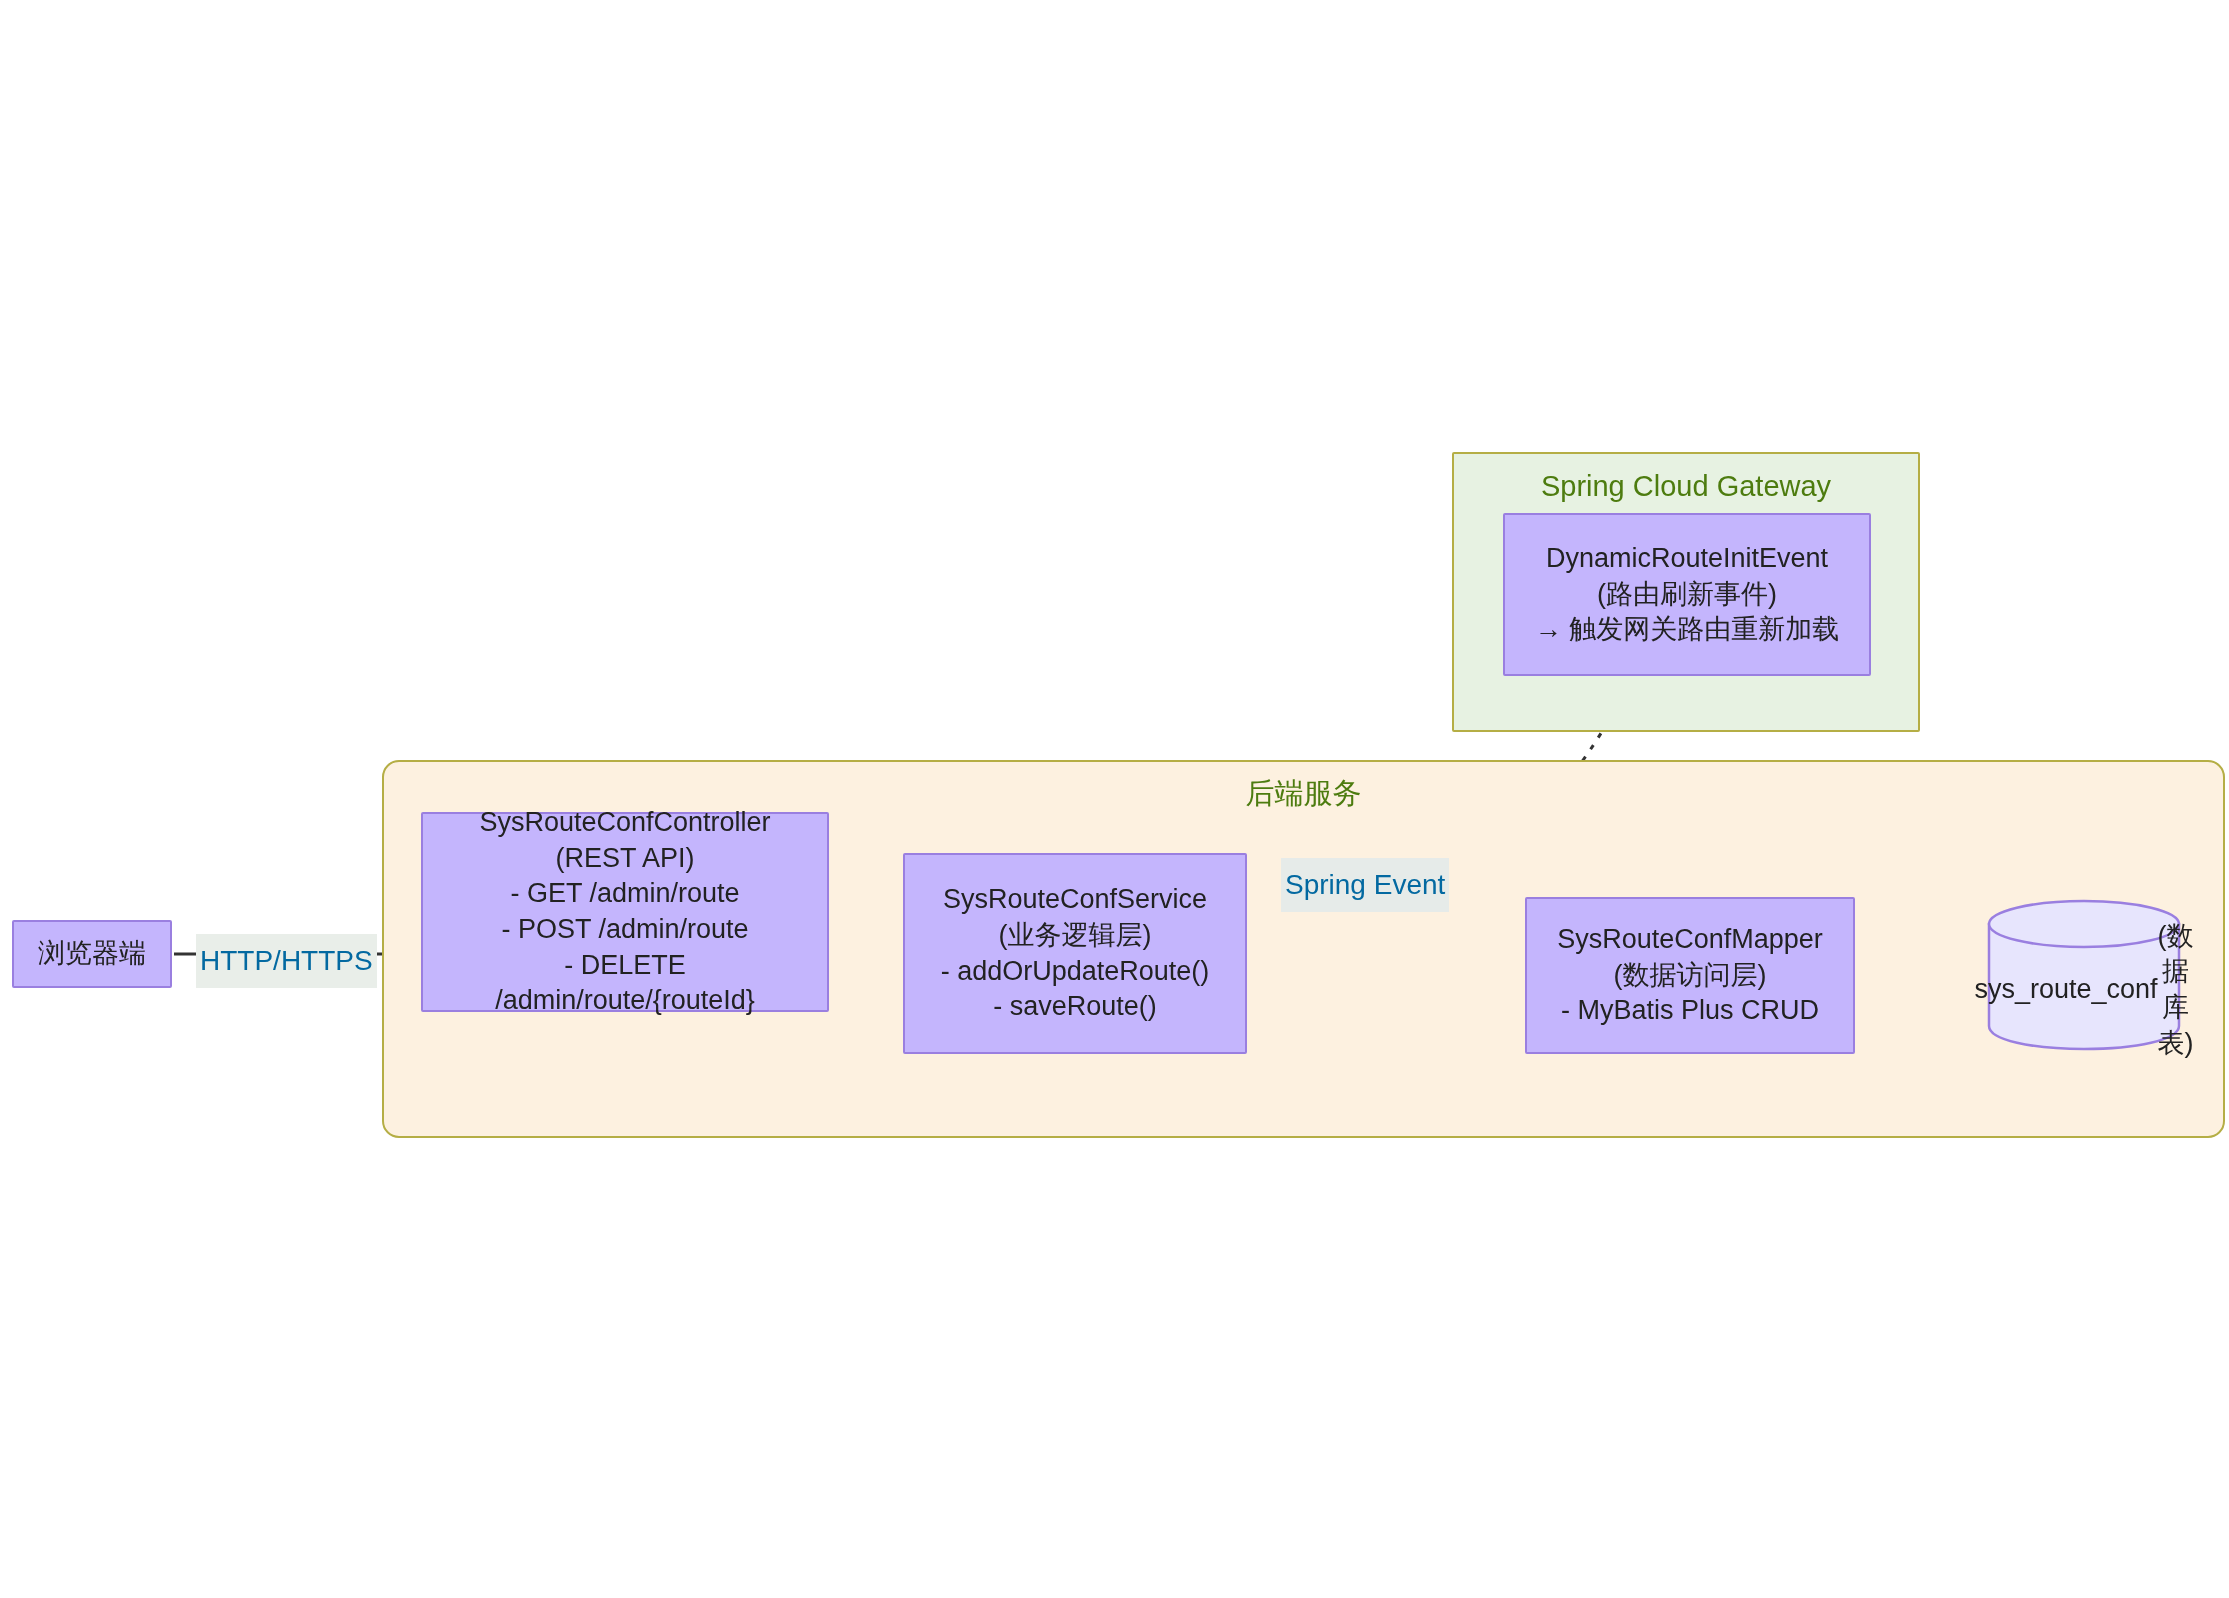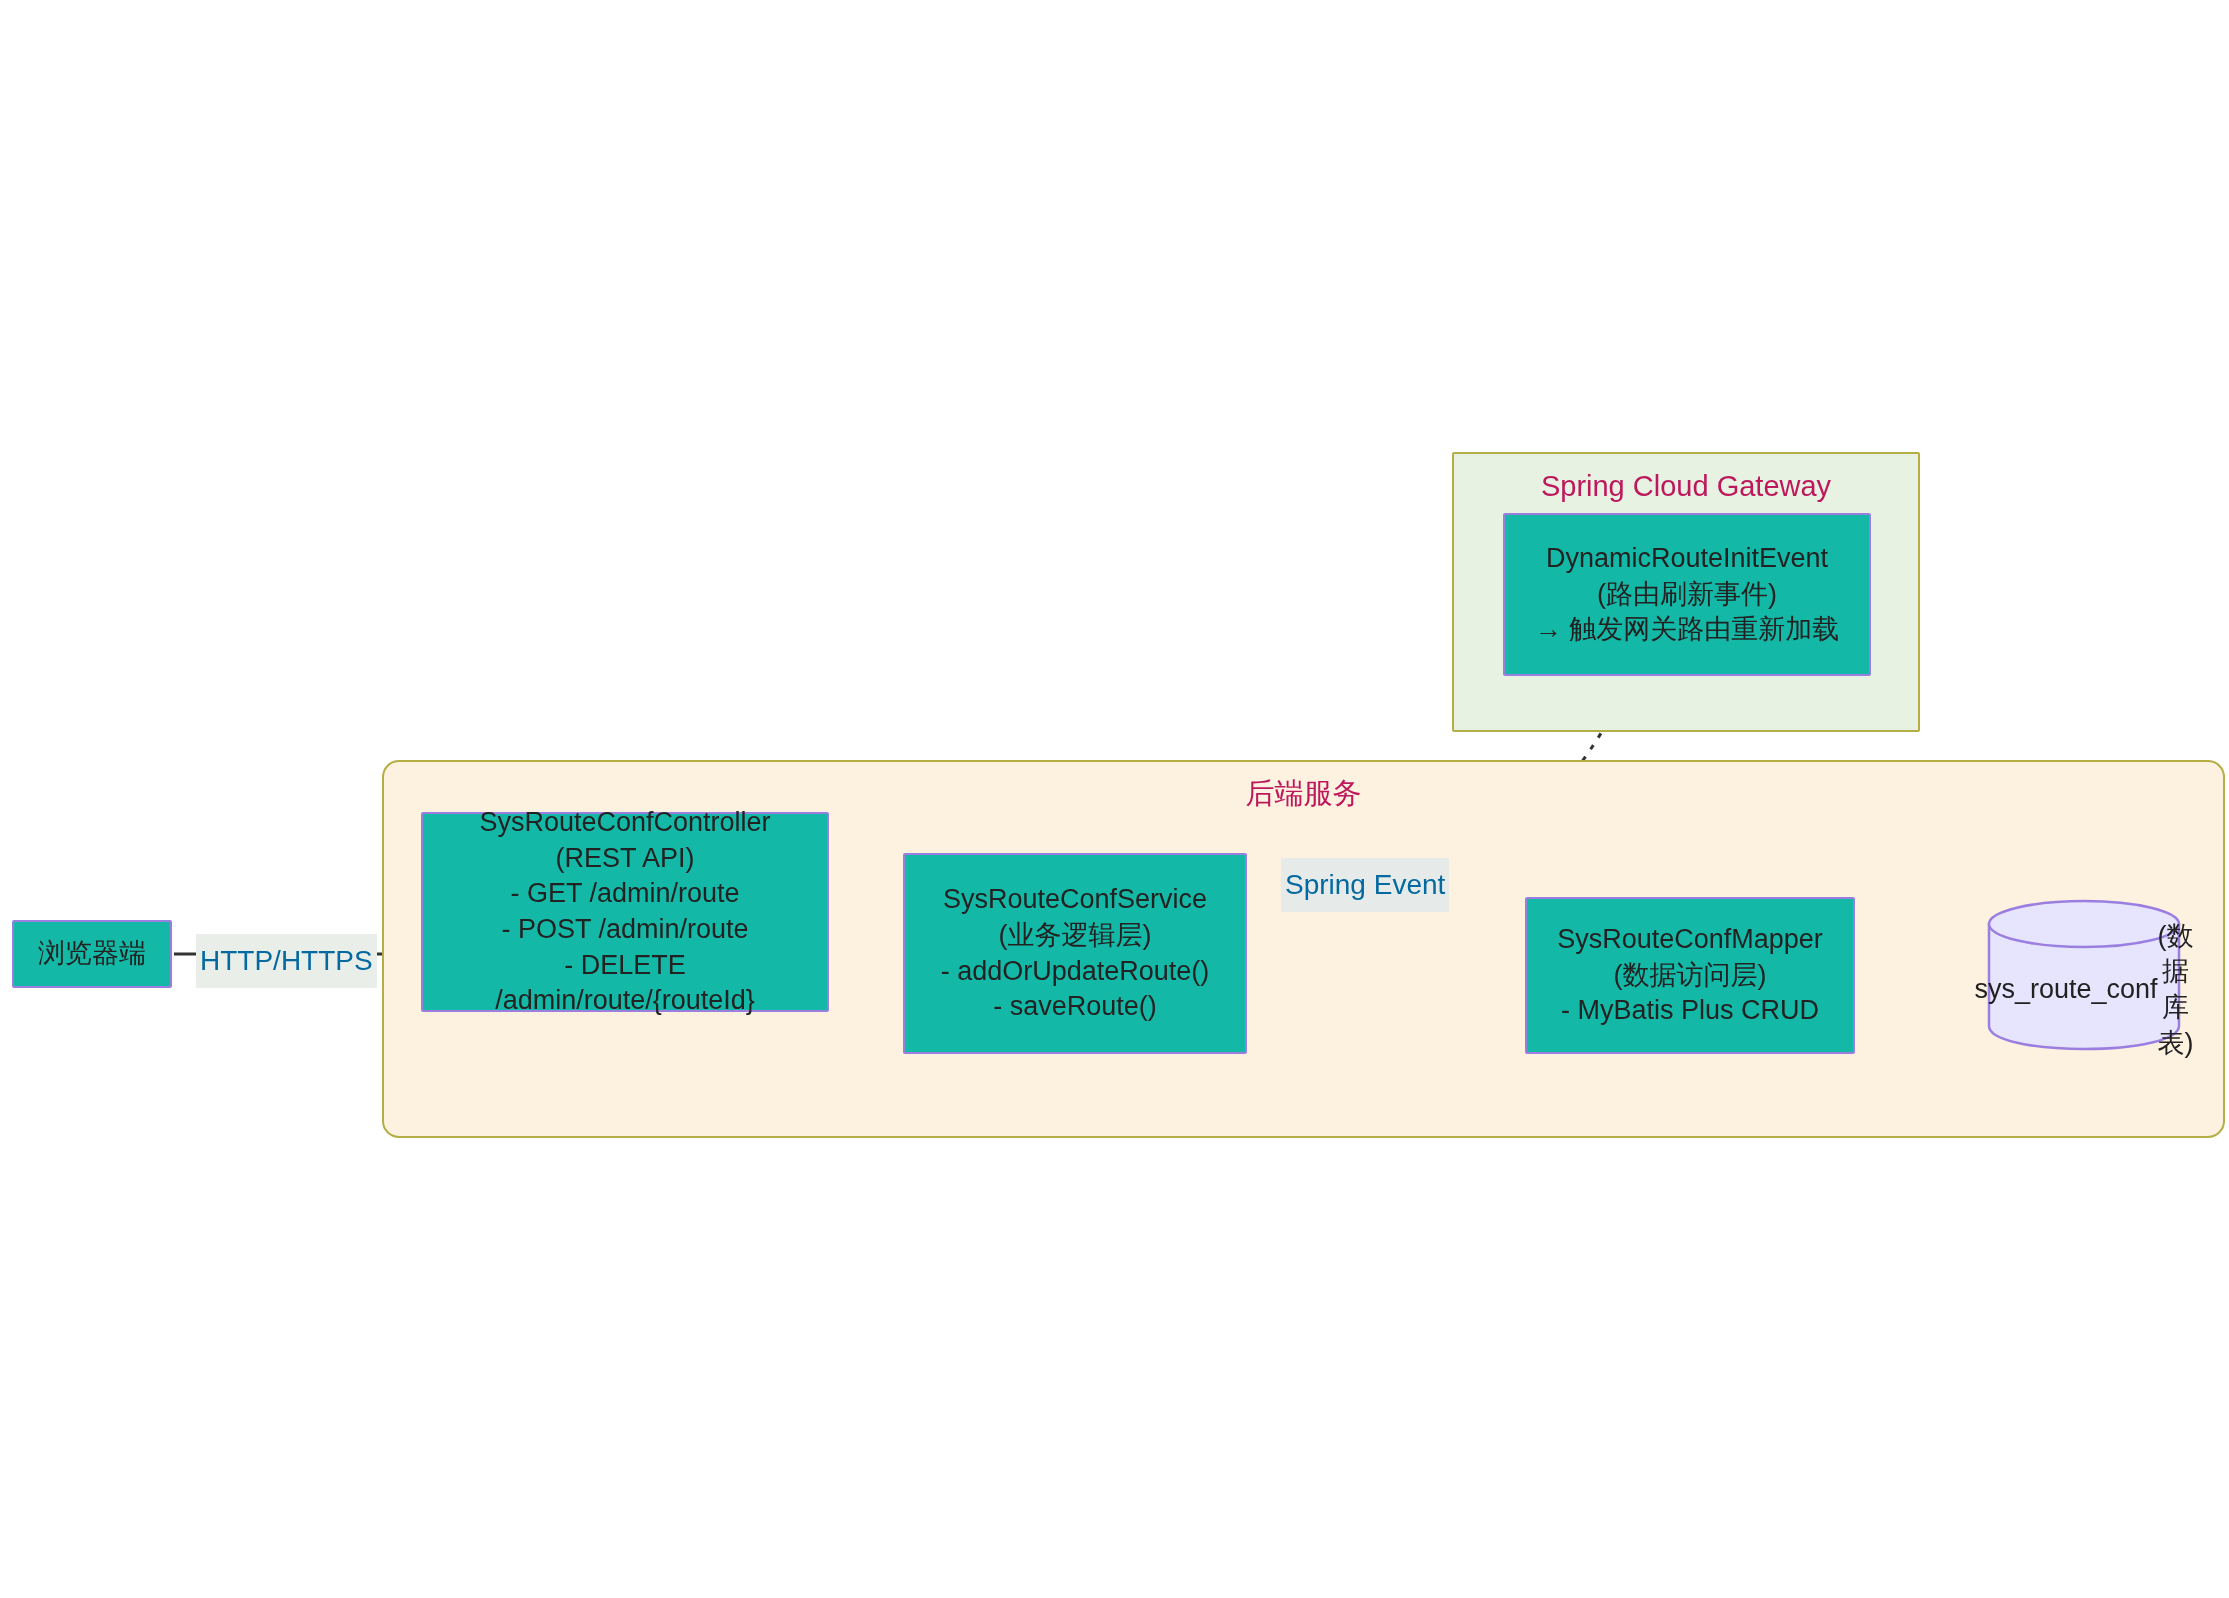--- a/index.html
+++ b/index.html
@@ -32,21 +32,21 @@
     border: 2px solid #b5ae45;
     border-radius: 2px;
   }
   .subgraph-title {
     position: absolute;
     left: 0;
     right: 0;
     top: 12px;
     text-align: center;
     font-size: 29px;
-    color: #be185d;
+    color: #4d7c0f;
     line-height: 1.2;
     white-space: nowrap;
   }
   #gateway-subgraph {
     left: 1452px;
     top: 452px;
     width: 468px;
     height: 280px;
     background: #e7f2e2;
   }
@@ -58,21 +58,21 @@
     background: #fdf1e0;
     border-radius: 17px;
   }
   #gateway-subgraph .subgraph-title { top: 15px; }
   #backend-subgraph .subgraph-title { top: 14px; }
 
   
   .node {
     position: absolute;
     box-sizing: border-box;
-    background: #14b8a6;
+    background: #c4b5fd;
     border: 2px solid #9a7fe0;
     border-radius: 2px;
     display: flex;
     flex-direction: column;
     align-items: center;
     justify-content: center;
     color: #222222;
     font-size: 27px;
     line-height: 1.32;
     text-align: center;

